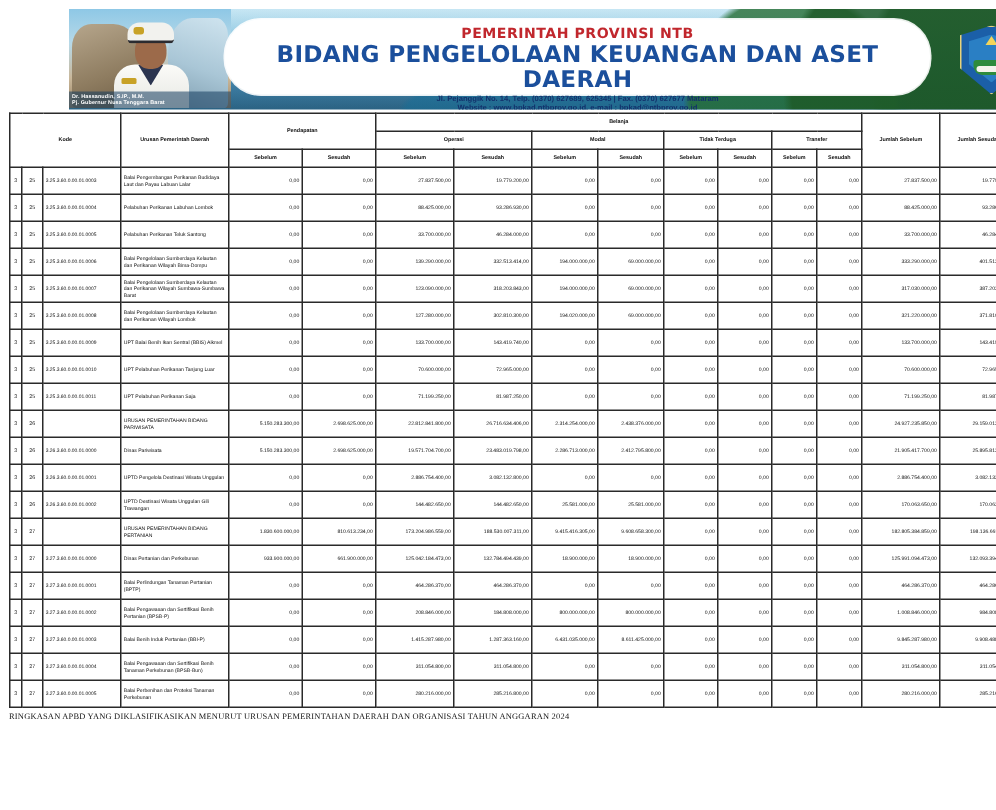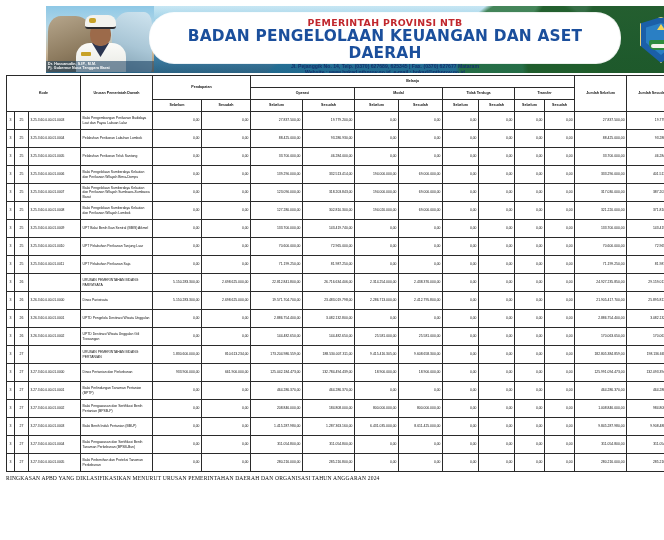--- a/index.html
+++ b/index.html
@@ -287,21 +287,21 @@
         <div class="pp-cap"></div>
       </div>
       <div class="photo-caption">
         <div>Dr. Hassanudin, S.IP., M.M.</div>
         <div>Pj. Gubernur Nusa Tenggara Barat</div>
       </div>
     </div>
 
     <div class="banner-plate">
       <div class="plate-line1">PEMERINTAH PROVINSI NTB</div>
-      <div class="plate-line2">BADAN PENGELOLAAN KEUANGAN DAN ASET DAERAH</div>
+      <div class="plate-line2">BIDANG PENGELOLAAN KEUANGAN DAN ASET DAERAH</div>
       <div class="plate-line3">Jl. Pejanggik No. 14, Telp. (0370) 627689, 625345 | Fax. (0370) 627677 Mataram</div>
       <div class="plate-line4">Website : www.bpkad.ntbprov.go.id, e-mail : bpkad@ntbprov.go.id</div>
     </div>
 
     <div class="banner-logo">
       <div class="logo-shield"></div>
       <div class="logo-inner"></div>
       <div class="logo-star"></div>
       <div class="logo-green"></div>
       <div class="logo-white"></div>

